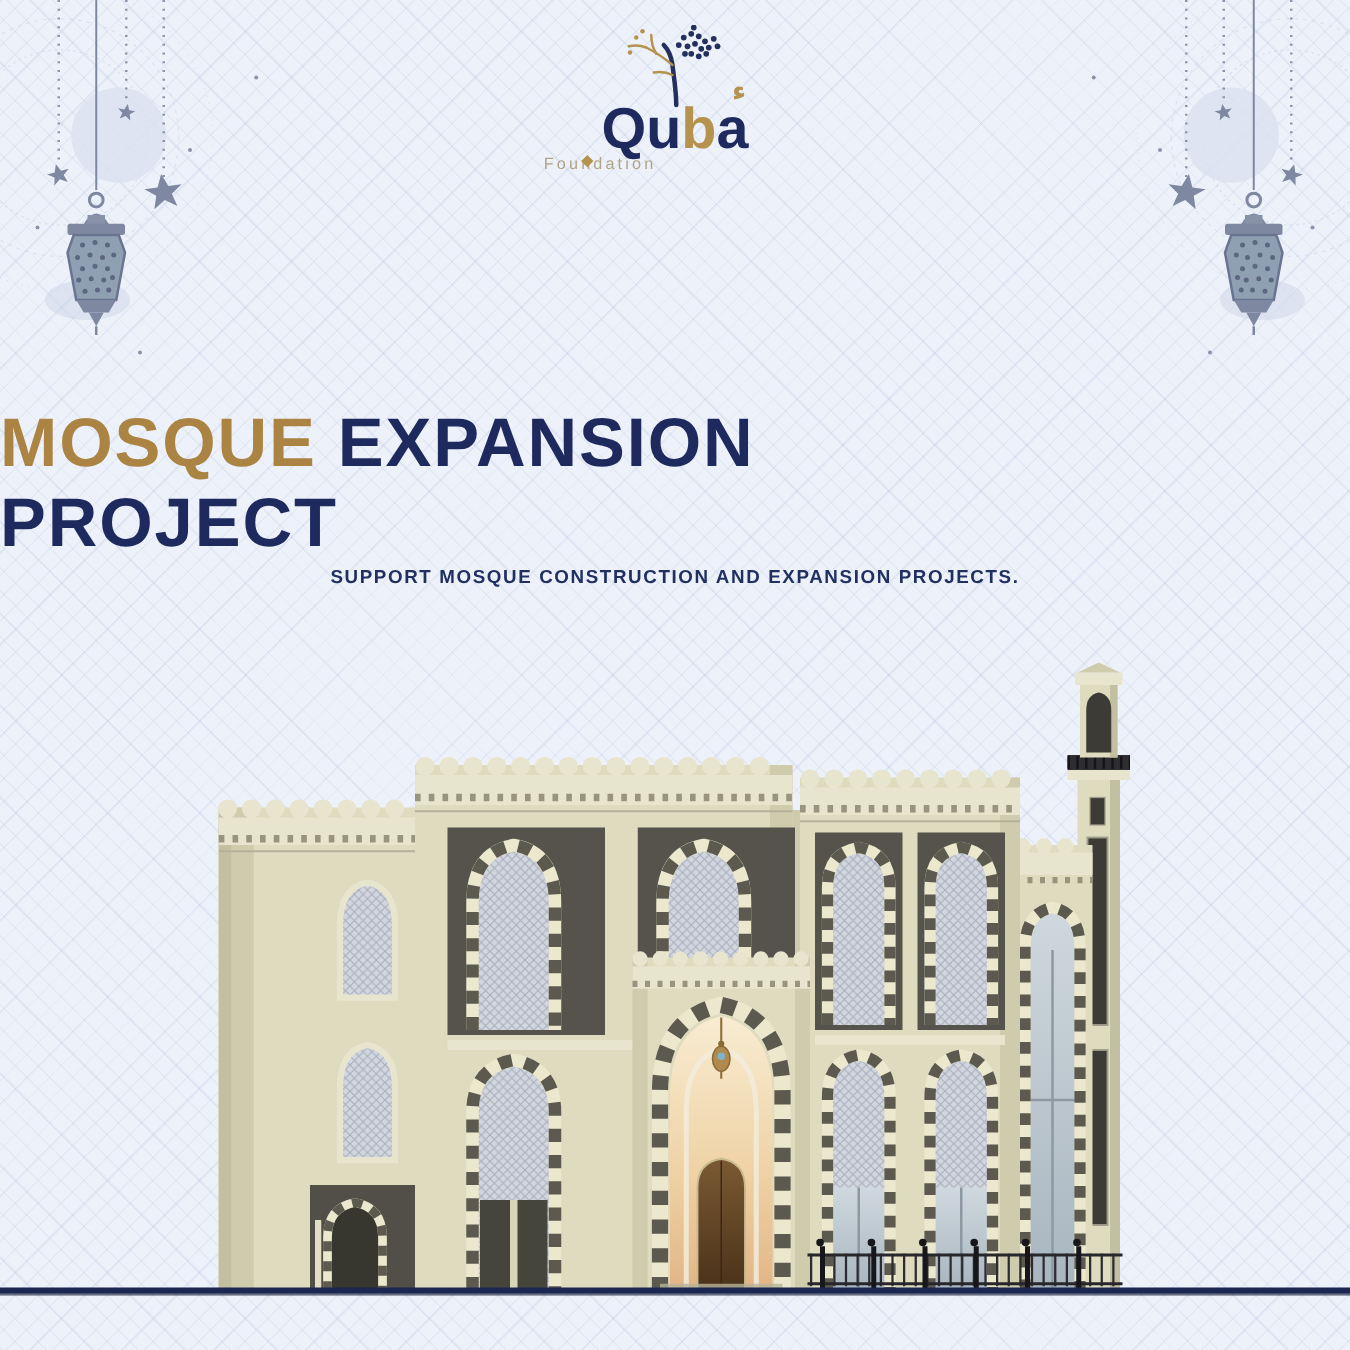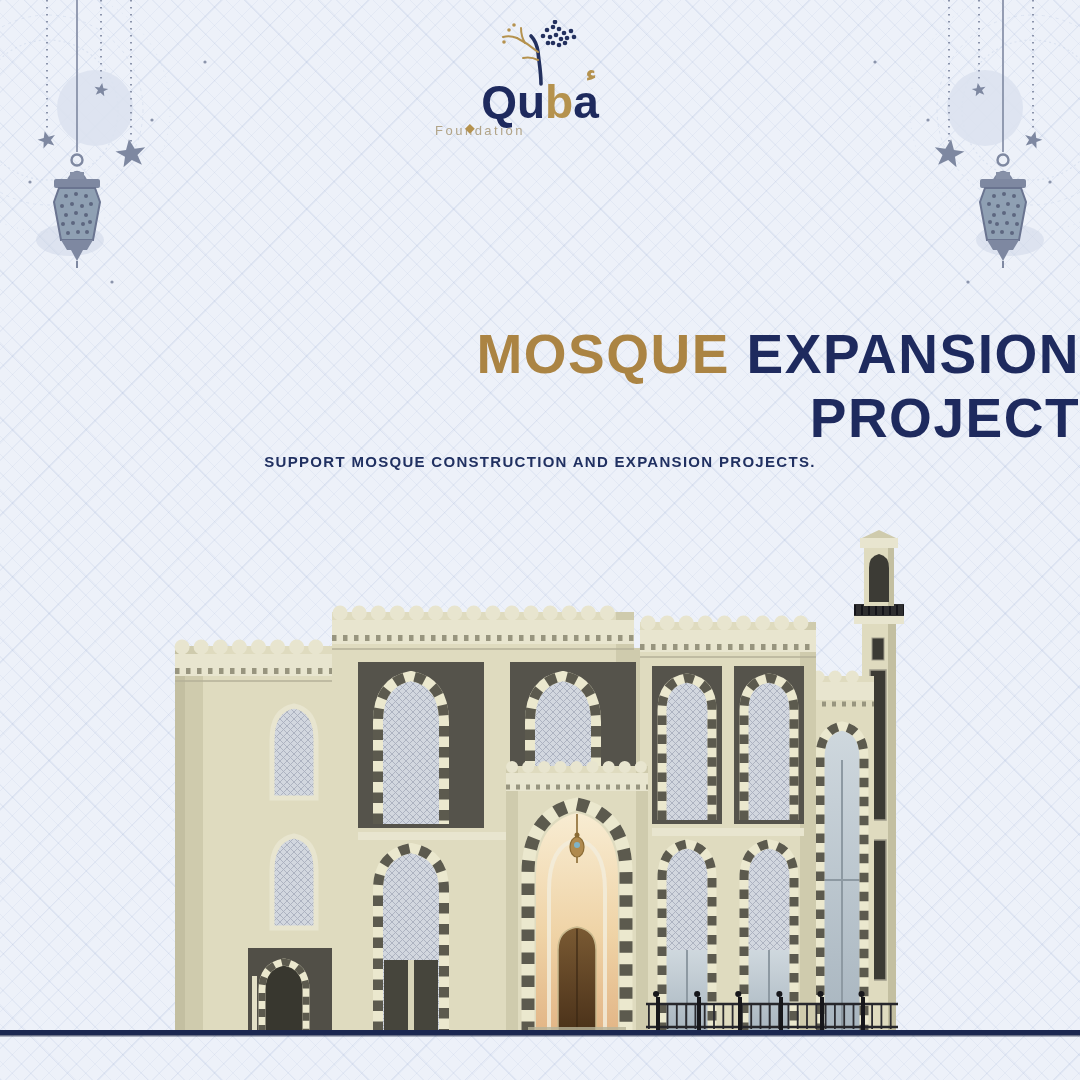--- a/index.html
+++ b/index.html
@@ -23,24 +23,24 @@
   .hamza{position:absolute;top:-16px;right:2px;font-size:22px;color:#b5924e;
     font-family:"DejaVu Sans",sans-serif;font-weight:bold;}
   .diamond{position:absolute;left:-16px;bottom:-8px;font-size:12px;color:#b5924e;}
   .foundation{font-size:13px;letter-spacing:2.5px;color:#b2a488;text-align:left;
     padding-right:4px;margin-top:-3px;}
   
   .arabic{top:116px;left:0;width:100%;text-align:center;direction:rtl;
     font-family:"DejaVu Sans",sans-serif;font-weight:bold;font-size:146px;
     line-height:1.3;color:#1d2a5c;}
   
-  .headline{top:326px;left:0;width:100%;text-align:right;font-weight:bold;
+  .headline{top:326px;left:0;width:100%;text-align:left;font-weight:bold;
     font-size:55px;letter-spacing:1.5px;color:#1e2a5e;line-height:1.05;}
   .headline .gold{color:#ab8443;}
-  .headline .line2{margin-top:6px;padding-left:32px;}
+  .headline .line2{margin-top:6px;}
   
   .subtitle{top:452px;left:0;width:100%;text-align:center;font-weight:bold;
     font-size:15px;letter-spacing:1.3px;color:#203061;line-height:1.36;}
   
   .cw{fill:#dfdbbf;} .cs{fill:#cfcbad;} .cd{fill:#c3bfa1;}
   .pp{fill:#e8e5cf;} .pd{fill:#55534b;}
   .scal{stroke:#e8e5cf;stroke-linecap:round;fill:none;}
   .dent{stroke:#98957f;}
   .strL{stroke:#ebe8ce;fill:none;}
   .strD{stroke:#5c5a4e;fill:none;}

